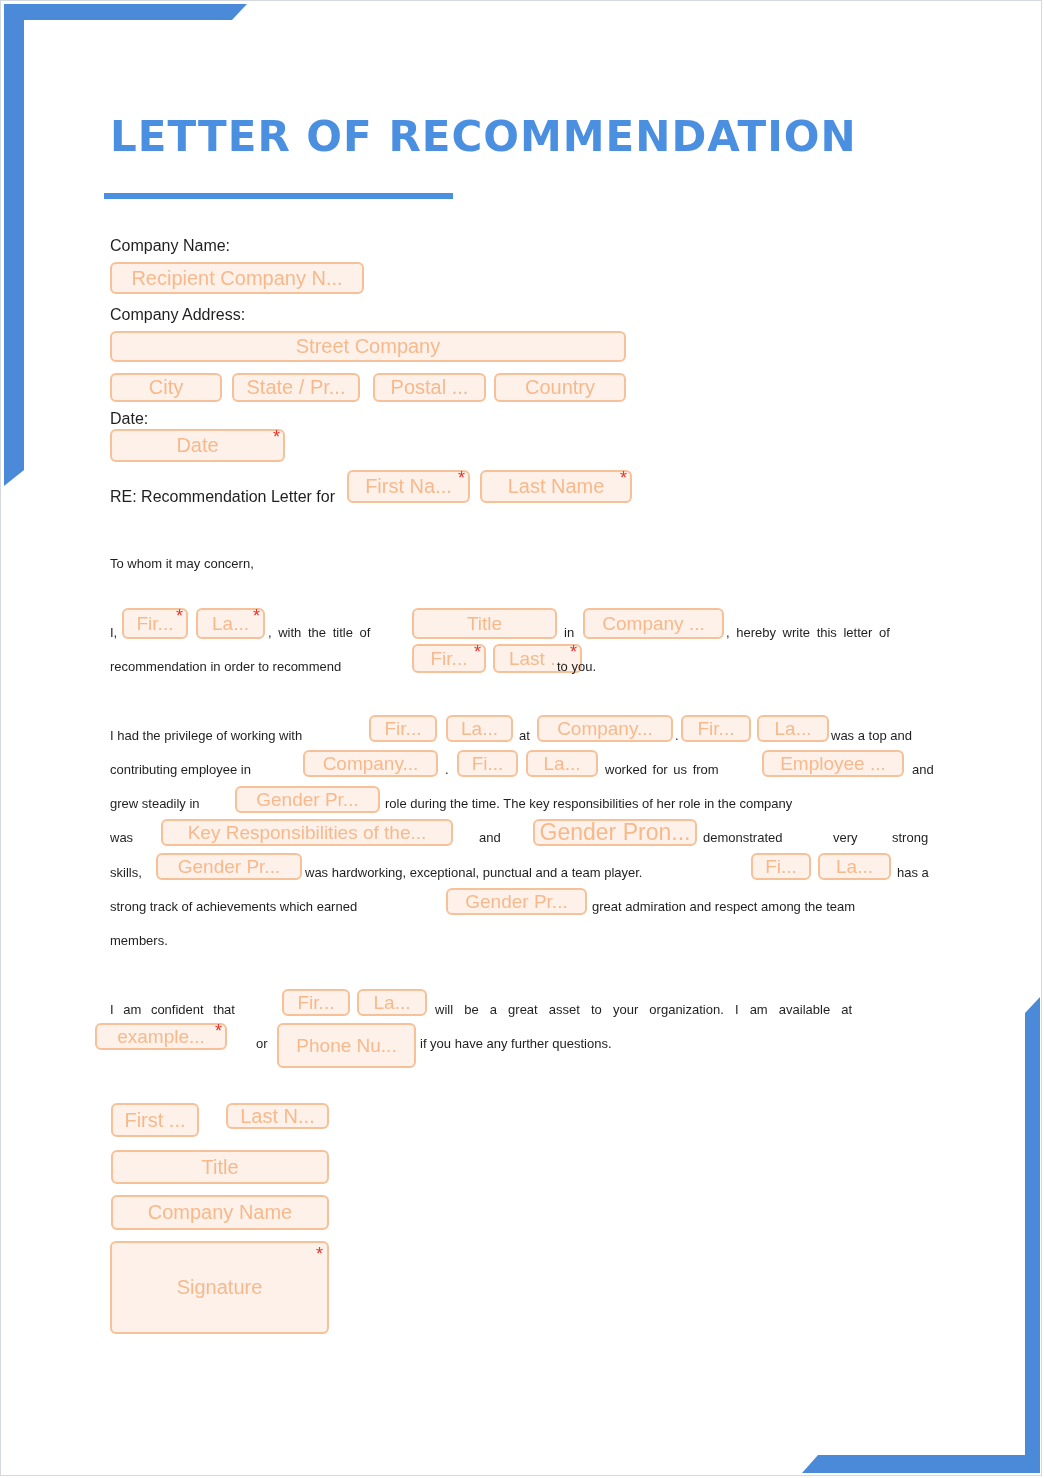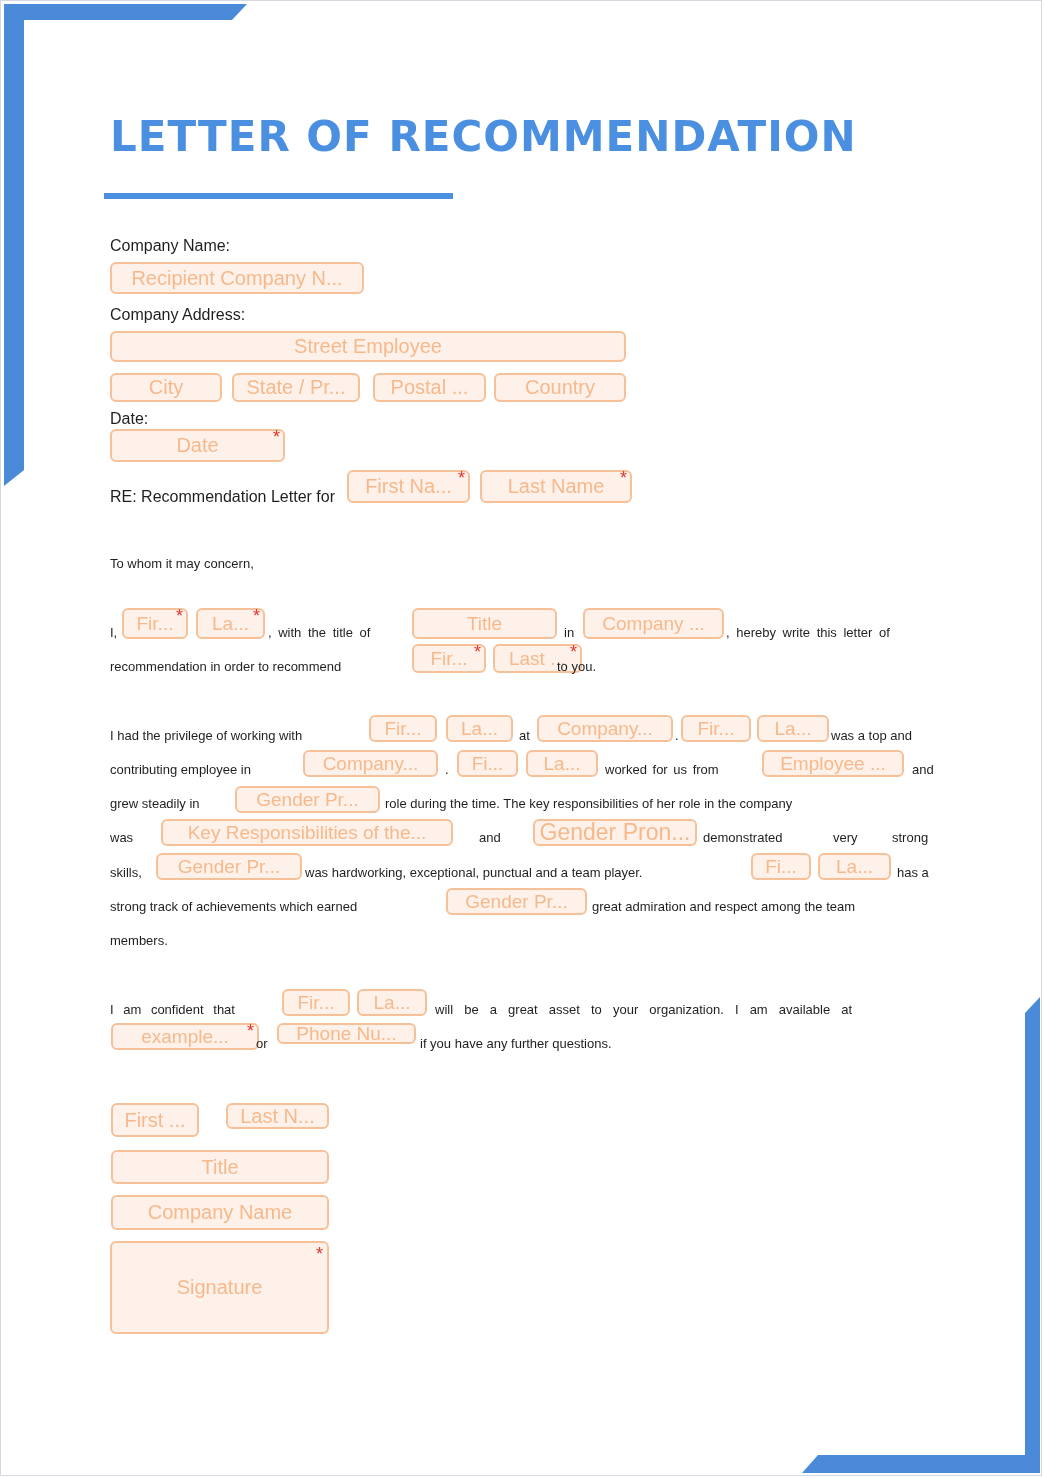--- a/index.html
+++ b/index.html
@@ -59,21 +59,21 @@
 <div class="title">LETTER OF RECOMMENDATION</div>
 <div class="title-rule"></div>
 
 <div class="label" style="left:110px;top:237px">Company Name:</div>
 <div class="field" style="left:110px;top:262px;width:254px;height:32px">
     <span class="ph">Recipient Company N...</span>
   </div>
 
 <div class="label" style="left:110px;top:306px">Company Address:</div>
 <div class="field" style="left:110px;top:331px;width:516px;height:31px">
-    <span class="ph">Street Employee</span>
+    <span class="ph">Street Company</span>
   </div>
 
 <div class="field" style="left:110px;top:373px;width:112px;height:29px">
     <span class="ph">City</span>
   </div>
 <div class="field" style="left:232px;top:373px;width:128px;height:29px">
     <span class="ph">State / Pr...</span>
   </div>
 <div class="field" style="left:373px;top:373px;width:113px;height:29px">
     <span class="ph">Postal ...</span>
@@ -208,26 +208,26 @@
 
 <div class="line" style="left:110px;top:1002px;word-spacing:6px">I am confident that</div>
 <div class="field" style="left:282px;top:989px;width:68px;height:27px;font-size:19px">
     <span class="ph">Fir...</span>
   </div>
 <div class="field" style="left:357px;top:989px;width:70px;height:27px;font-size:19px">
     <span class="ph">La...</span>
   </div>
 <div class="line" style="left:435px;top:1002px;word-spacing:7.5px">will be a great asset to your organization. I am available at</div>
 
-<div class="field has-req" style="left:111px;top:1023px;width:148px;height:27px;font-size:19px">
+<div class="field has-req" style="left:95px;top:1023px;width:132px;height:27px;font-size:19px">
     <span class="ph">example...</span>
     <span class="req">*</span>
   </div>
 <div class="line" style="left:256px;top:1036px">or</div>
-<div class="field" style="left:277px;top:1023px;width:139px;height:21px;font-size:19px">
+<div class="field" style="left:277px;top:1023px;width:139px;height:45px;font-size:19px">
     <span class="ph">Phone Nu...</span>
   </div>
 <div class="line" style="left:420px;top:1036px">if you have any further questions.</div>
 
 <div class="field" style="left:111px;top:1103px;width:88px;height:34px">
     <span class="ph">First ...</span>
   </div>
 <div class="field" style="left:226px;top:1103px;width:103px;height:26px">
     <span class="ph">Last N...</span>
   </div>

